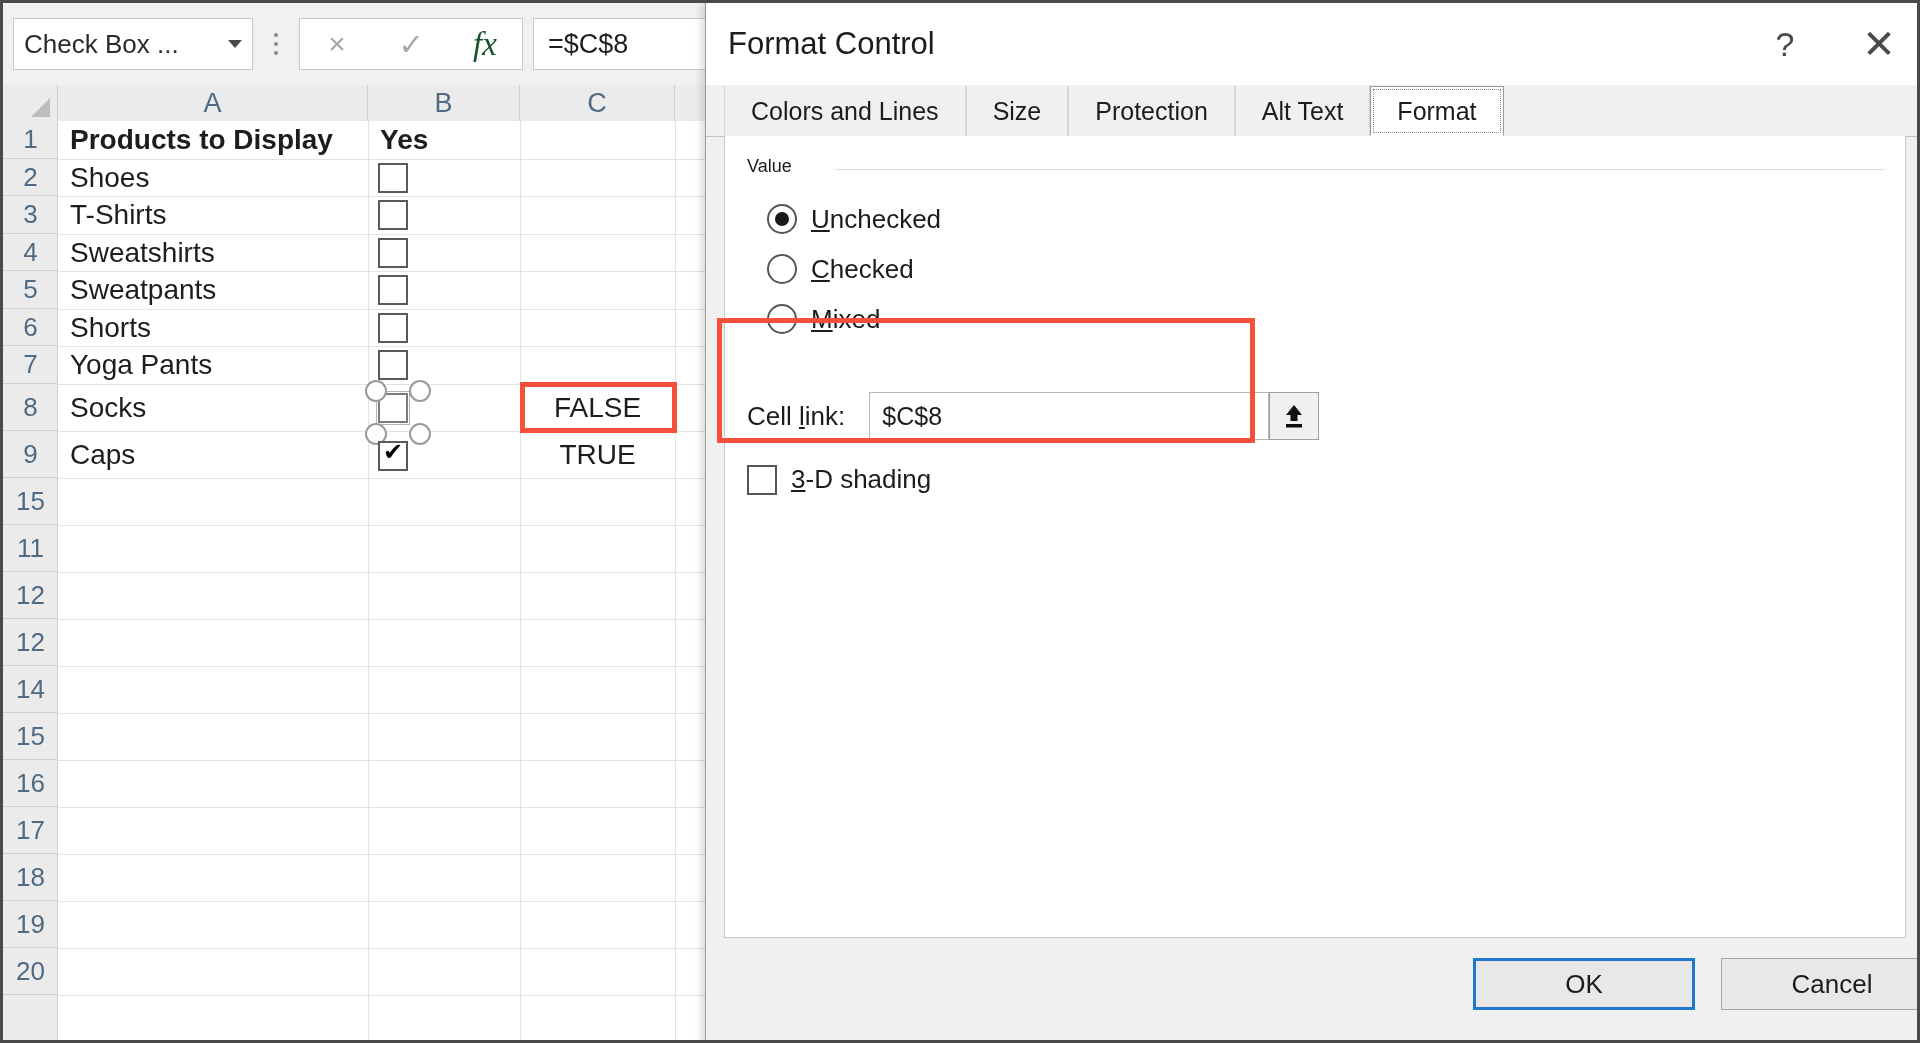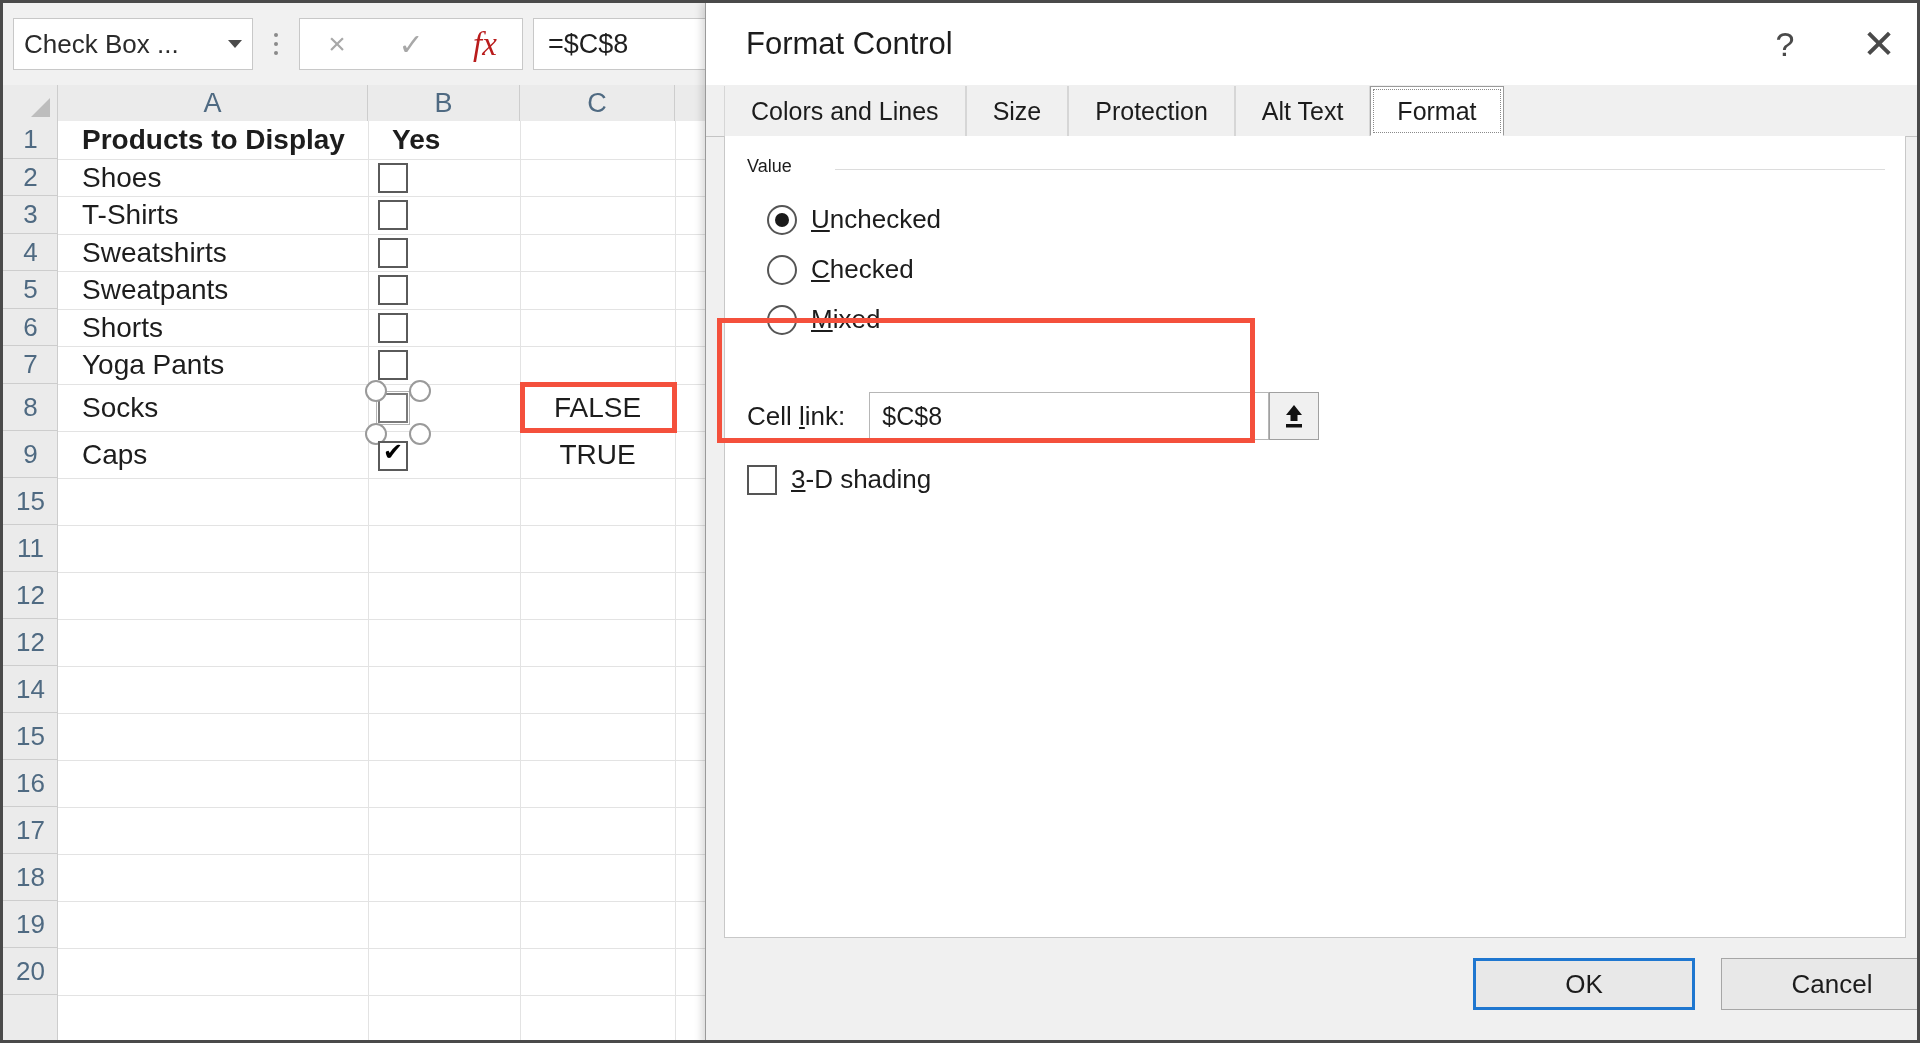--- a/index.html
+++ b/index.html
@@ -73,21 +73,21 @@
     border: 1px solid #c8c8c8;
     display: flex;
     align-items: center;
   }
   .fx-btn {
     width: 74px; height: 50px;
     display: flex; align-items: center; justify-content: center;
     font-size: 30px;
     color: #a8a8a8;
   }
-  .fx-btn.fx-italic { font-family: "Liberation Serif", serif; font-style: italic; color: #b91c1c; font-size: 33px; }
+  .fx-btn.fx-italic { font-family: "Liberation Serif", serif; font-style: italic; color: #14532d; font-size: 33px; }
 
   #formula-input {
     margin-left: 10px;
     height: 52px;
     flex: 1;
     background: #ffffff;
     border: 1px solid #c8c8c8;
     border-right: none;
     display: flex;
     align-items: center;
@@ -159,21 +159,21 @@
     position: absolute;
     top: 0; width: 1px; height: 925px;
     background: #e3e3e3;
   }
   .cell {
     position: absolute;
     display: flex;
     align-items: center;
     font-size: 28px;
     color: #1d1d1d;
-    padding-left: 24px;
+    padding-left: 12px;
   }
   .cell.bold { font-weight: bold; }
   .cell.center { justify-content: center; padding-left: 0; }
 
   
   .xl-check {
     position: absolute;
     width: 30px; height: 30px;
     border: 2px solid #5a5a5a;
     background: #ffffff;
@@ -228,21 +228,21 @@
   }
   #dlg-titlebar {
     position: absolute;
     left: 0; top: 0;
     width: 1218px; height: 82px;
     background: #ffffff;
     display: flex;
     align-items: center;
   }
   #dlg-title {
-    margin-left: 40px;
+    margin-left: 22px;
     font-size: 31px;
     color: #1c1c1c;
   }
   #dlg-title-actions {
     position: absolute;
     right: 18px; top: 0;
     height: 82px;
     display: flex; align-items: center; gap: 40px;
   }
   .title-btn {
@@ -302,21 +302,21 @@
   }
   .group-rule {
     position: absolute;
     height: 1px;
     background: #dcdcdc;
   }
 
   .radio-row {
     position: absolute;
     display: flex;
-    align-items: flex-end;
+    align-items: flex-start;
     gap: 14px;
   }
   .radio {
     width: 30px; height: 30px;
     border-radius: 50%;
     border: 2px solid #555555;
     background: #ffffff;
     position: relative;
     flex: none;
   }

